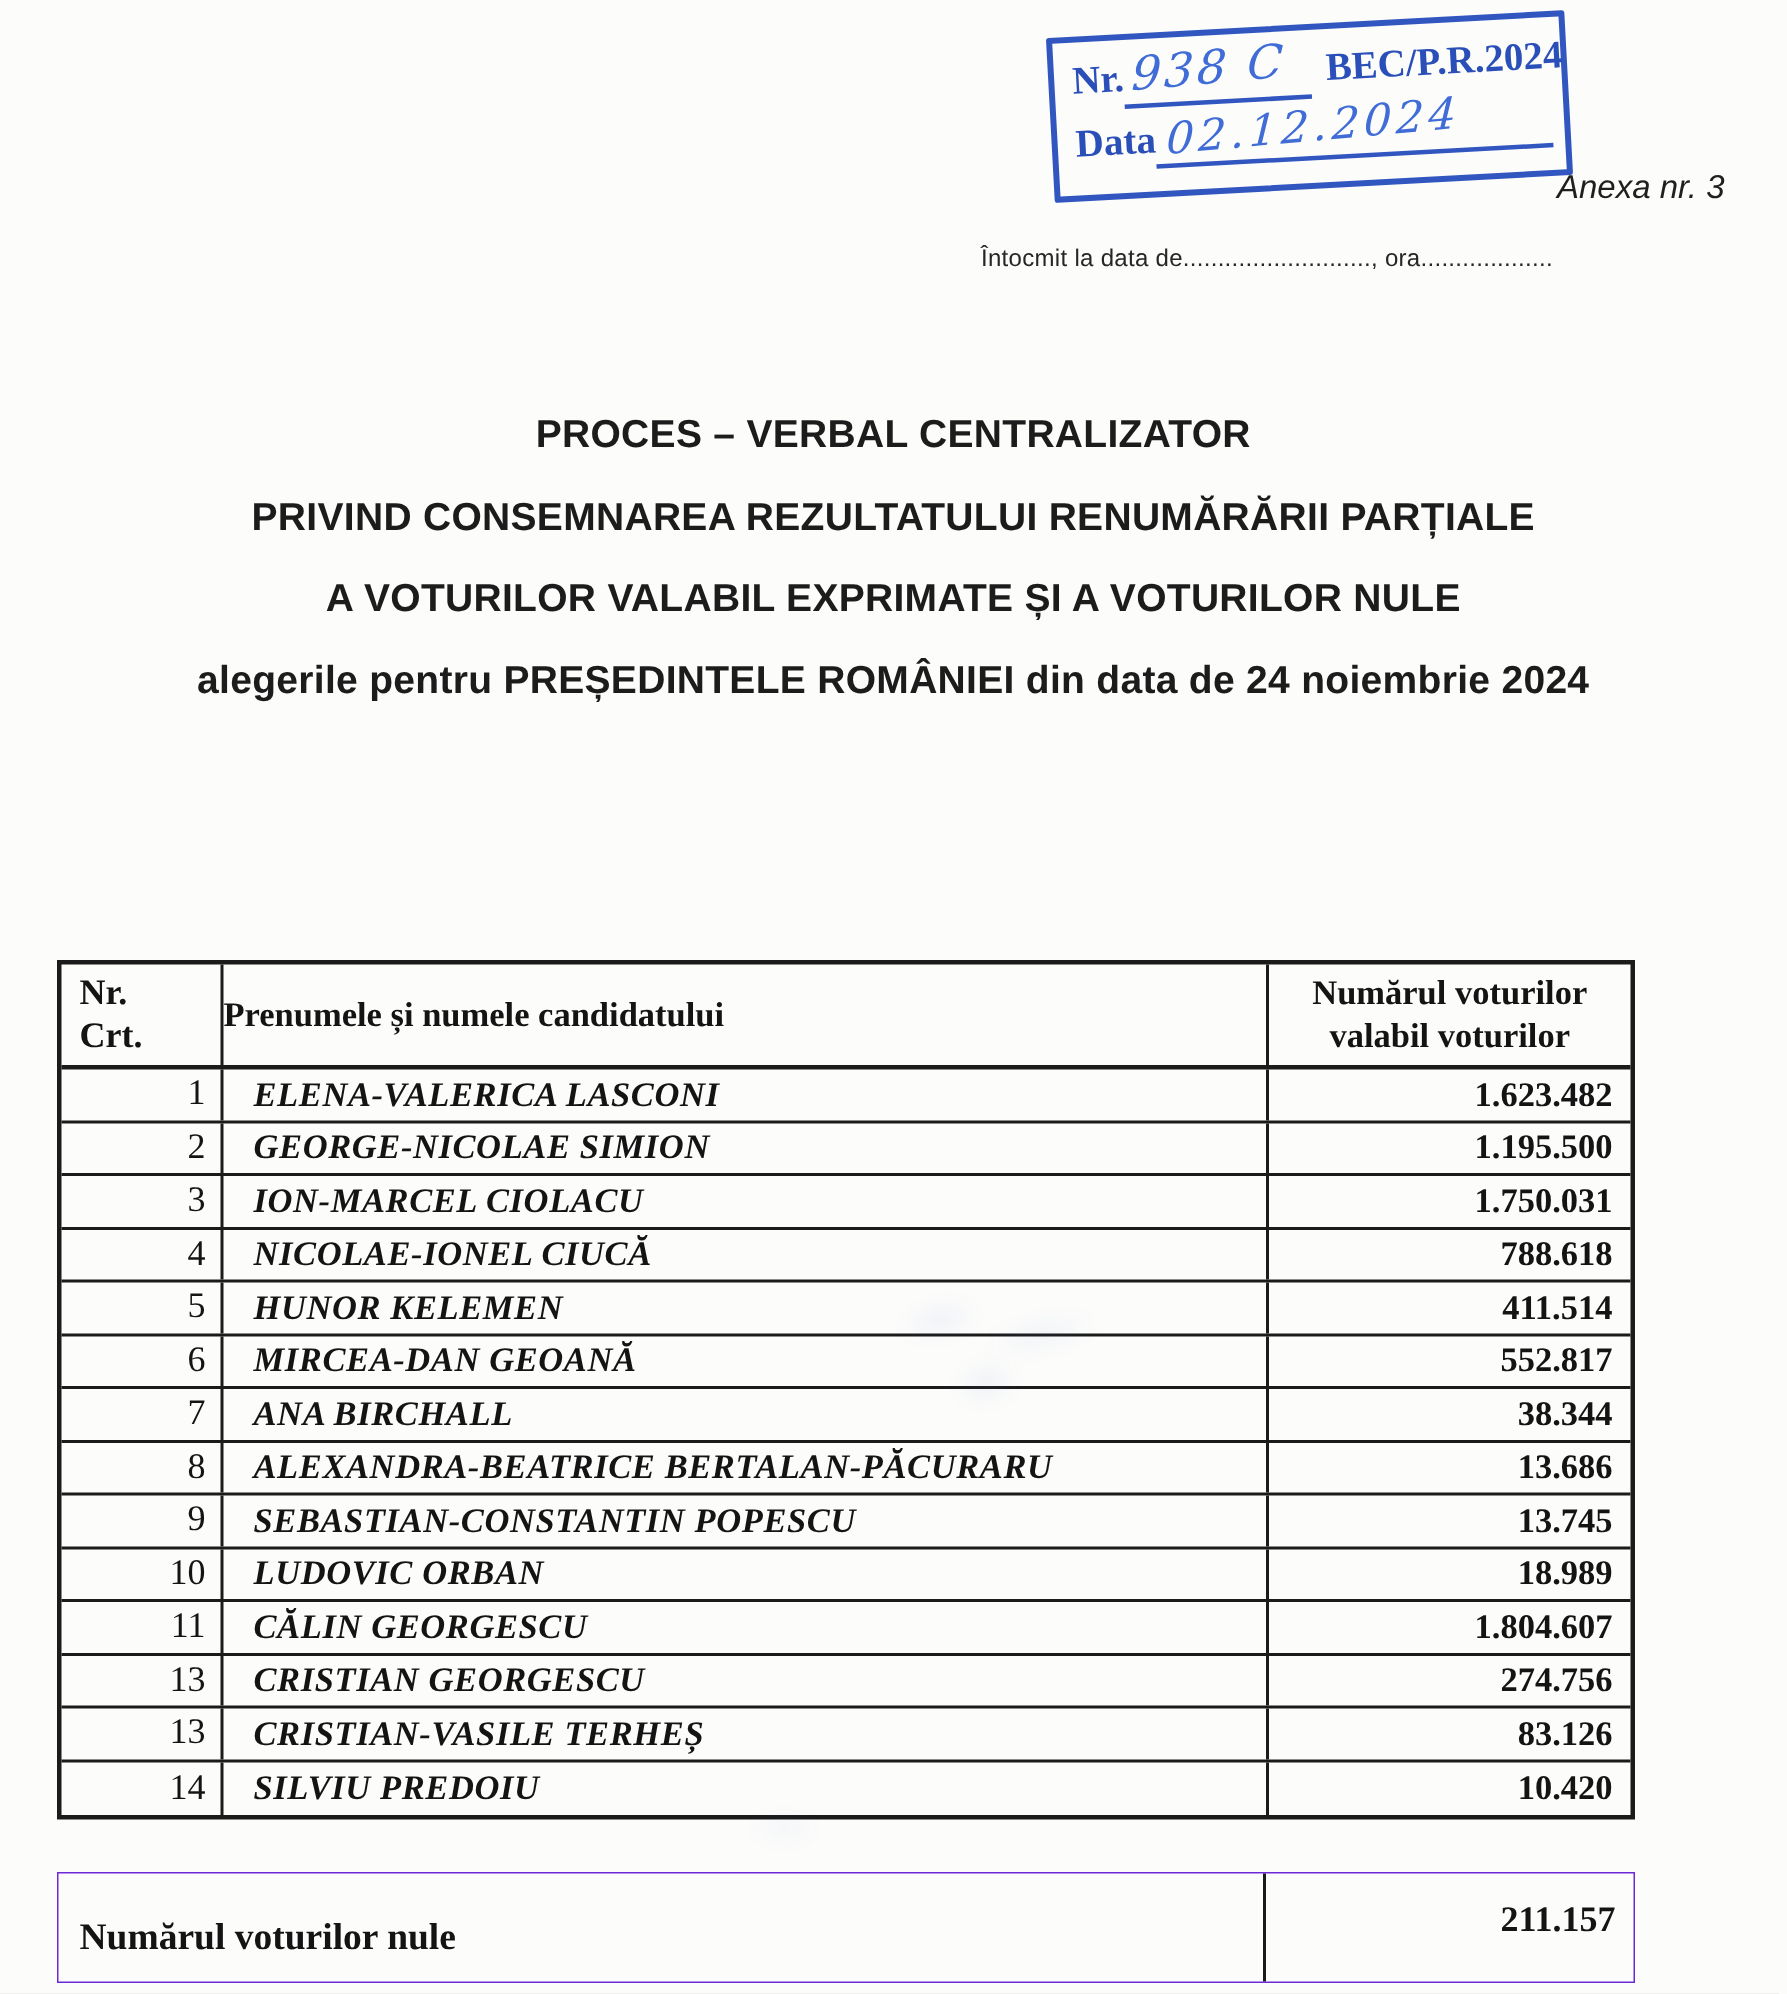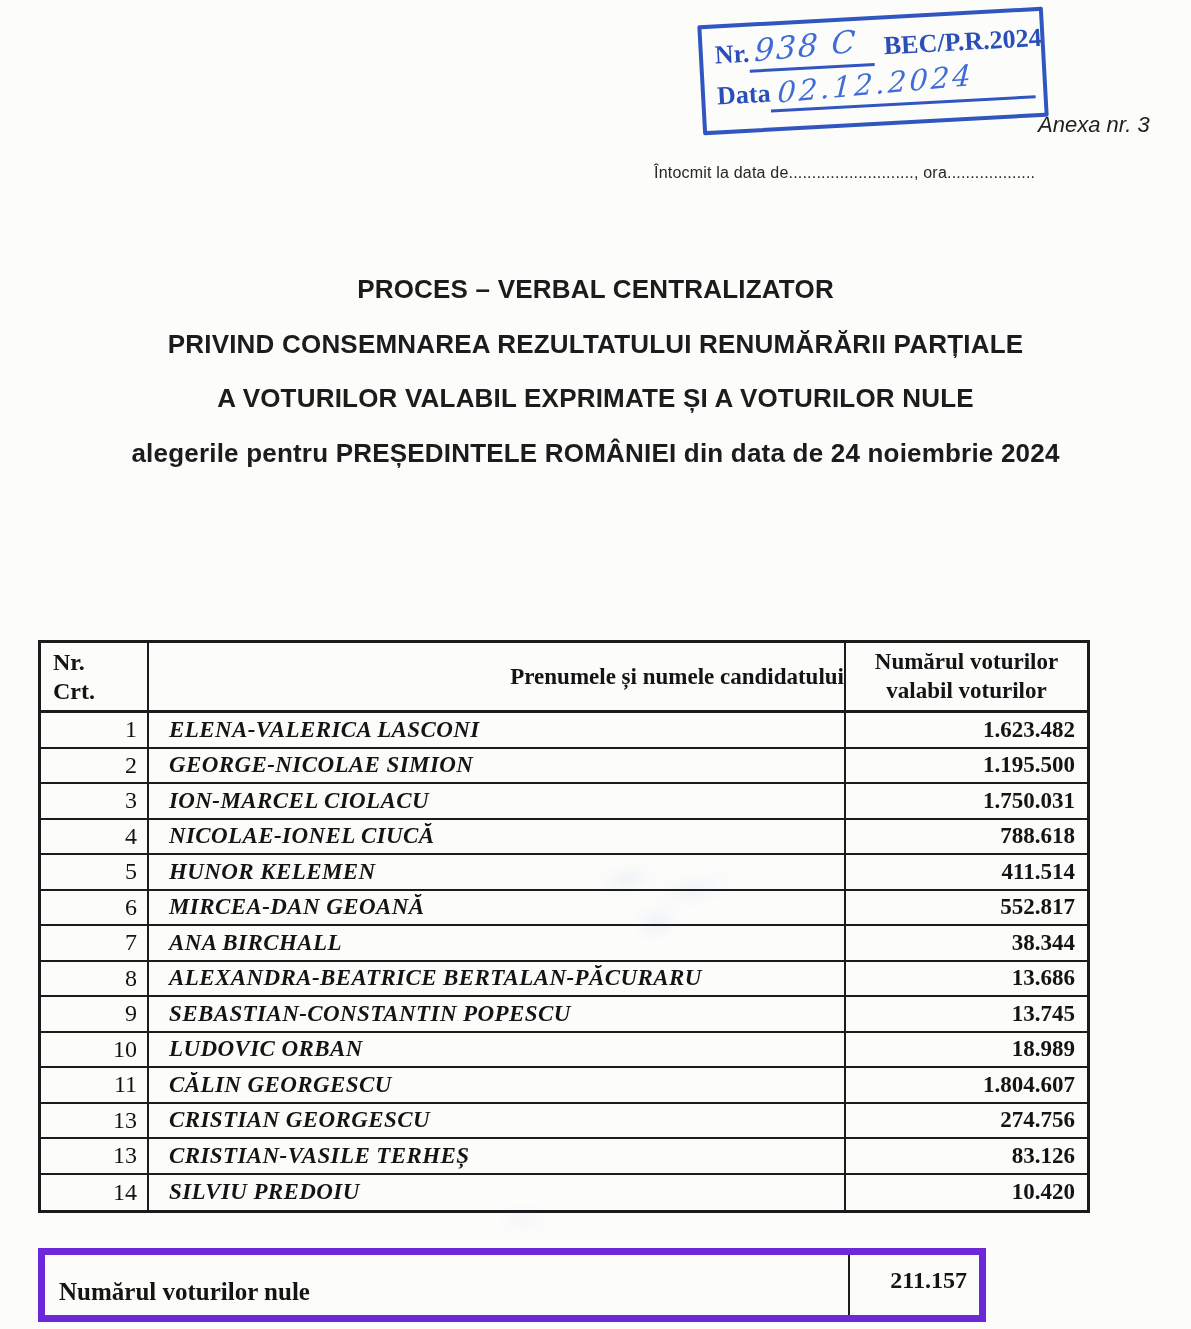--- a/index.html
+++ b/index.html
@@ -74,21 +74,21 @@
     height:67px;border-bottom:3px solid #1b1b1b;
   }
   .vt-head .hc{display:flex;box-sizing:border-box;}
   .hc1{
     border-right:2.5px solid #1b1b1b;
     flex-direction:column;justify-content:center;
     padding-left:12px;font-weight:bold;font-size:24px;line-height:1.2;
   }
   .hc2{
     border-right:2.5px solid #1b1b1b;
-    align-items:center;justify-content:flex-end;
+    align-items:center;justify-content:flex-start;
     font-weight:bold;font-size:23px;
   }
   .hc3{
     flex-direction:column;align-items:center;justify-content:center;
     font-weight:bold;font-size:23px;line-height:1.25;text-align:center;
   }
   .vt-row{
     display:grid;grid-template-columns:108px 697px 1fr;
     height:35.5px;border-bottom:2.5px solid #1b1b1b;box-sizing:border-box;
   }
@@ -101,22 +101,22 @@
   .c-name{
     border-right:2.5px solid #1b1b1b;
     padding-left:20px;font-weight:bold;font-size:23px;letter-spacing:0.4px;white-space:nowrap;font-style:italic;
   }
   .c-votes{
     justify-content:flex-end;padding-right:12px;font-weight:bold;font-size:23px;
   }
 
   
   .ntable{
-    position:absolute;left:38px;top:1248px;width:948px;height:74px;
-    border:7px solid #6d28d9;box-sizing:border-box;
+    position:absolute;left:38px;top:1248px;width:1052px;height:74px;
+    border:1px solid #6d28d9;box-sizing:border-box;
     display:grid;grid-template-columns:805px 1fr;
     font-family:"Liberation Serif","DejaVu Serif",serif;color:#141414;
   }
   .n-label{
     display:flex;align-items:center;padding-left:14px;padding-top:14px;
     font-weight:bold;font-size:25px;border-right:2.5px solid #1b1b1b;box-sizing:border-box;
   }
   .n-value{
     display:flex;align-items:center;justify-content:flex-end;
     padding-right:12px;padding-bottom:10px;font-weight:bold;font-size:24px;border-radius:16px;

